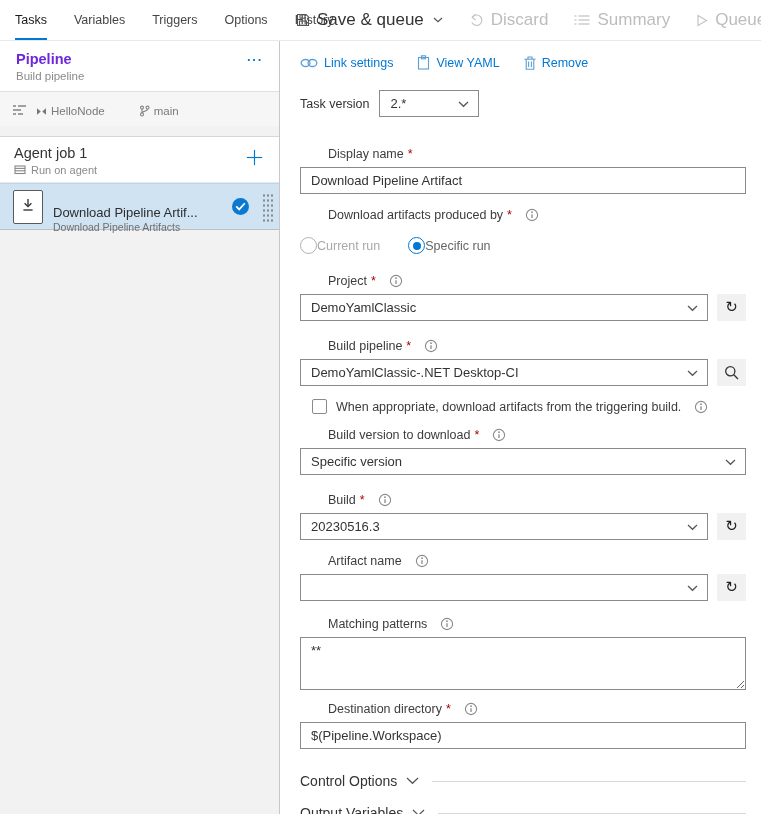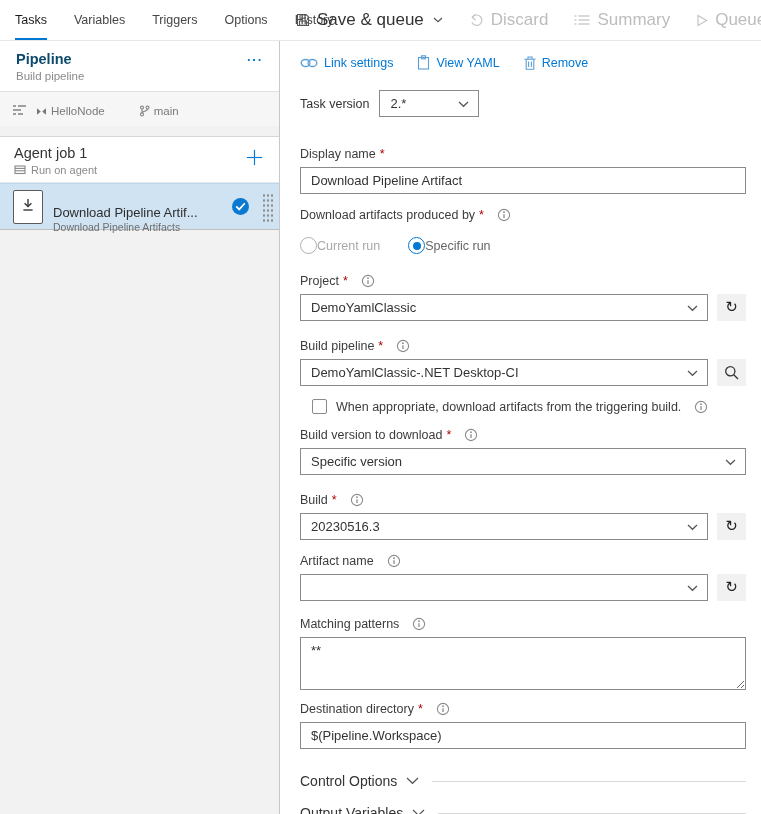--- a/index.html
+++ b/index.html
@@ -21,21 +21,21 @@
   .more-cmd { color:#9e9e9e; font-size:15px; letter-spacing:1px; cursor:pointer; }
   .expand-btn { margin-left:auto; margin-right:16px; display:flex; align-items:center; cursor:pointer; }
 
   
   .app { display:flex; height:773px; }
   .sidebar { width:280px; min-width:280px; background:#f2f2f2; border-right:1px solid #c8c8c8; }
   .main { flex:1; background:#fff; padding-left:20px; }
 
   
   .pipeline-header { background:#fff; padding:10px 16px 9px 16px; border-bottom:1px solid #e0e0e0; display:flex; align-items:flex-start; }
-  .ph-title { font-size:14.5px; font-weight:600; color:#0c4a6e; line-height:17px; }
+  .ph-title { font-size:14.5px; font-weight:600; color:#6d28d9; line-height:17px; }
   .ph-sub { font-size:11.5px; color:#8a8a8a; margin-top:2px; }
   .ph-menu { margin-left:auto; color:#0078d4; font-weight:700; font-size:13px; letter-spacing:1px; cursor:pointer; line-height:17px; }
 
   .get-sources { background:#f6f6f6; padding:10px 12px 9px 12px; display:flex; gap:9px; cursor:pointer; }
   .gs-title { font-size:14px; color:#333; line-height:16px; }
   .gs-subrow { display:flex; align-items:center; margin-top:3px; font-size:11.5px; color:#7a7a7a; }
   .gs-repo { display:flex; align-items:center; gap:4px; }
   .gs-branch { display:flex; align-items:center; gap:4px; margin-left:34px; }
   .sidebar-gap { height:10px; }
 
@@ -62,21 +62,21 @@
   .actions-row { margin-top:14px; display:flex; align-items:center; gap:24px; }
   .action-link { display:flex; align-items:center; gap:6px; color:#0078d4; font-size:12.5px; cursor:pointer; }
 
   .tv-row { margin-top:20px; display:flex; align-items:center; gap:10px; font-size:12.5px; color:#333; }
   .combo { position:relative; height:27px; border:1px solid #8a8a8a; background:#fff; display:flex;
     align-items:center; padding:0 26px 0 10px; font-size:13px; color:#333; cursor:pointer; }
   .combo .chev { position:absolute; right:9px; top:10px; }
   .tv-combo { width:100px; }
 
   .fgroup { width:446px; }
-  .label-row { display:flex; align-items:flex-start; font-size:12.5px; color:#3c3c3c; }
+  .label-row { display:flex; align-items:flex-start; font-size:12.5px; color:#3c3c3c;margin-left:28px; }
   .req { color:#a80000; margin-left:4px; }
   .label-row .info { margin-left:13px; display:flex; cursor:pointer; }
   .control-row { display:flex; align-items:center; margin-top:6px; }
   .control-row .combo { flex:1; }
   .side-btn { width:29px; height:27px; margin-left:9px; background:#f1f1f1; border:none; flex:none;
     display:flex; align-items:center; justify-content:center; cursor:pointer;
     font-family:"DejaVu Sans",sans-serif; font-size:15px; color:#222; line-height:1; }
   .text-input { width:100%; height:27px; border:1px solid #8a8a8a; padding:0 10px; font-size:13px;
     color:#333; font-family:inherit; background:#fff; }
   .ta { width:100%; height:53px; border:1px solid #8a8a8a; padding:5px 10px; font-size:13px; color:#333;

